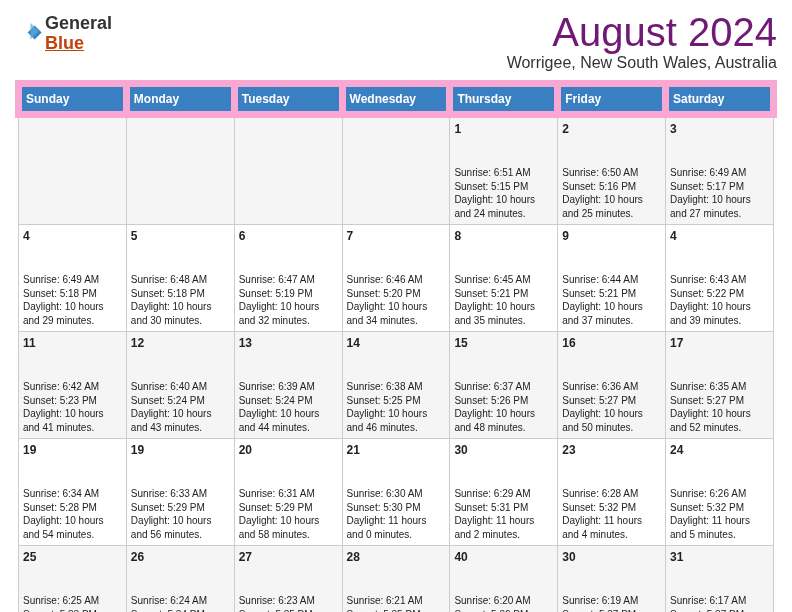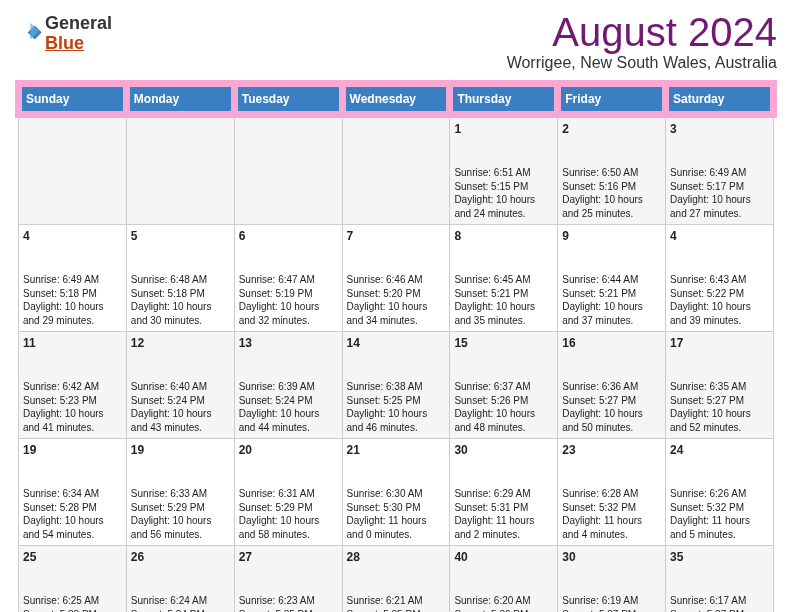--- a/index.html
+++ b/index.html
@@ -257,18 +257,18 @@
         </td>
         <td>
           <span class="day-num">40</span>
           <div class="day-info">Sunrise: 6:20 AM<br>Sunset: 5:36 PM<br>Daylight: 11 hours and 16 minutes.</div>
         </td>
         <td>
           <span class="day-num">30</span>
           <div class="day-info">Sunrise: 6:19 AM<br>Sunset: 5:37 PM<br>Daylight: 11 hours and 18 minutes.</div>
         </td>
         <td>
-          <span class="day-num">35</span>
+          <span class="day-num">31</span>
           <div class="day-info">Sunrise: 6:17 AM<br>Sunset: 5:37 PM<br>Daylight: 11 hours and 20 minutes.</div>
         </td>
       </tr>
     </tbody>
 </table>
 
 </body></html>

